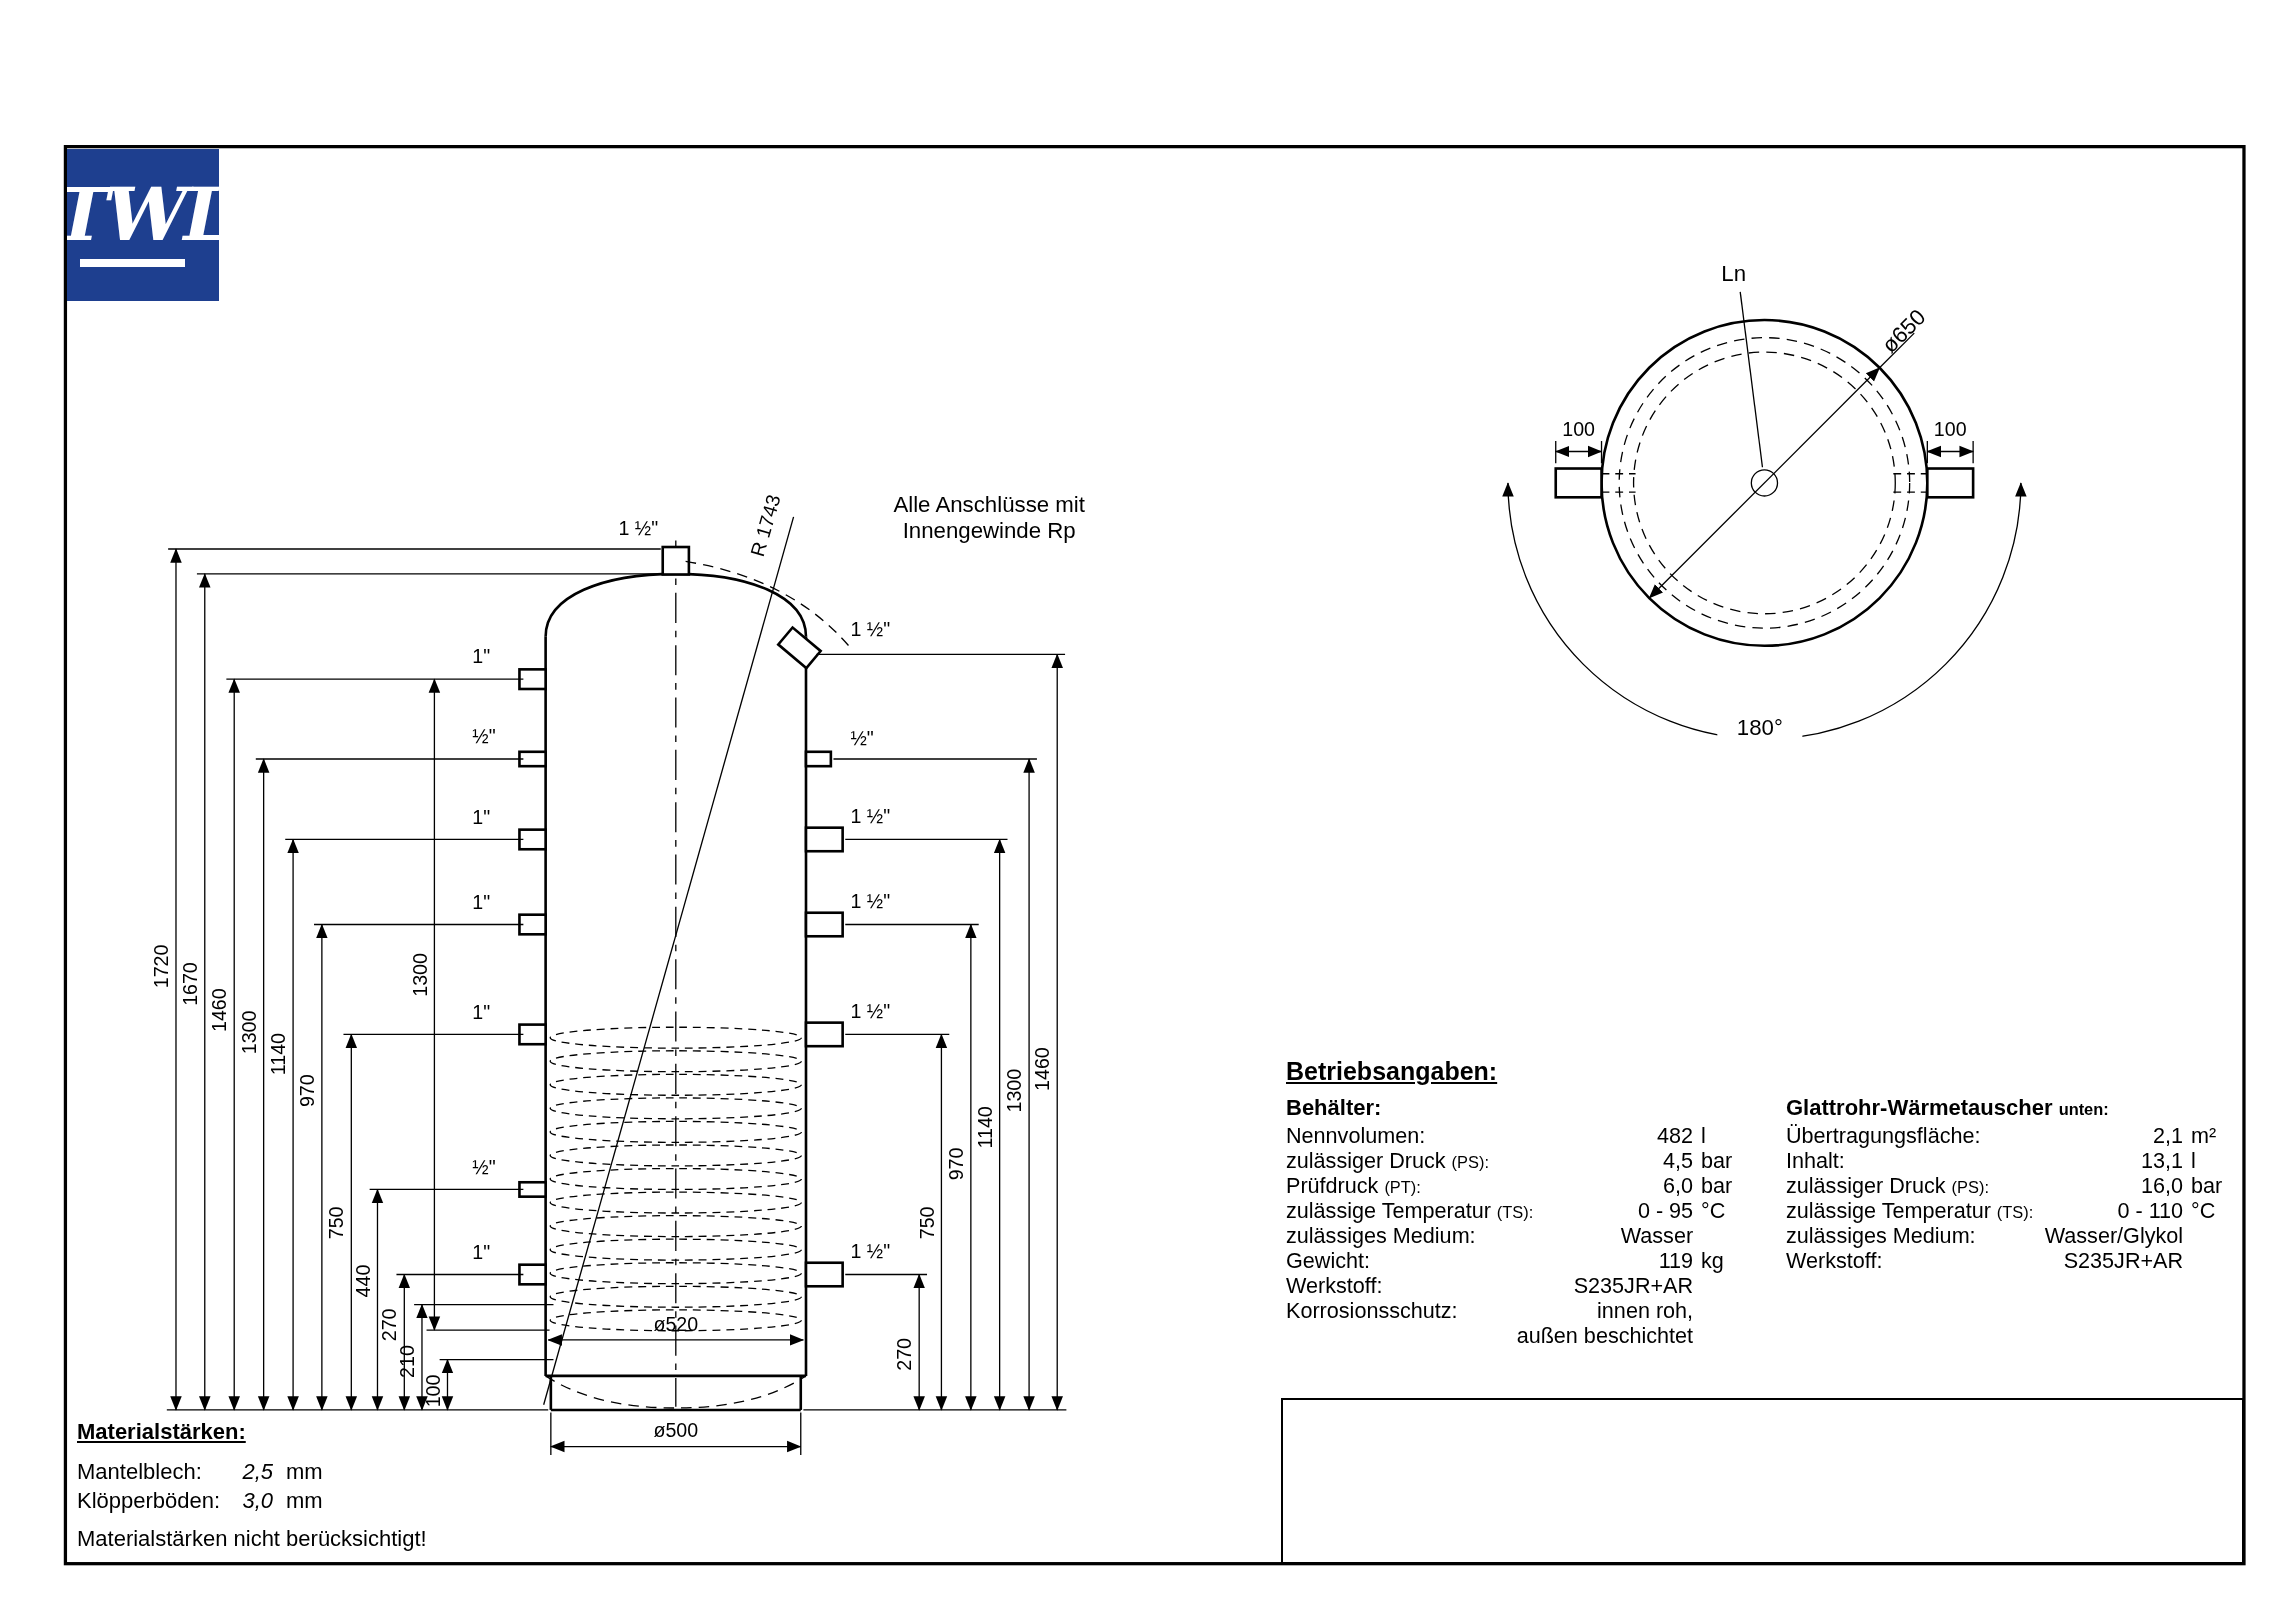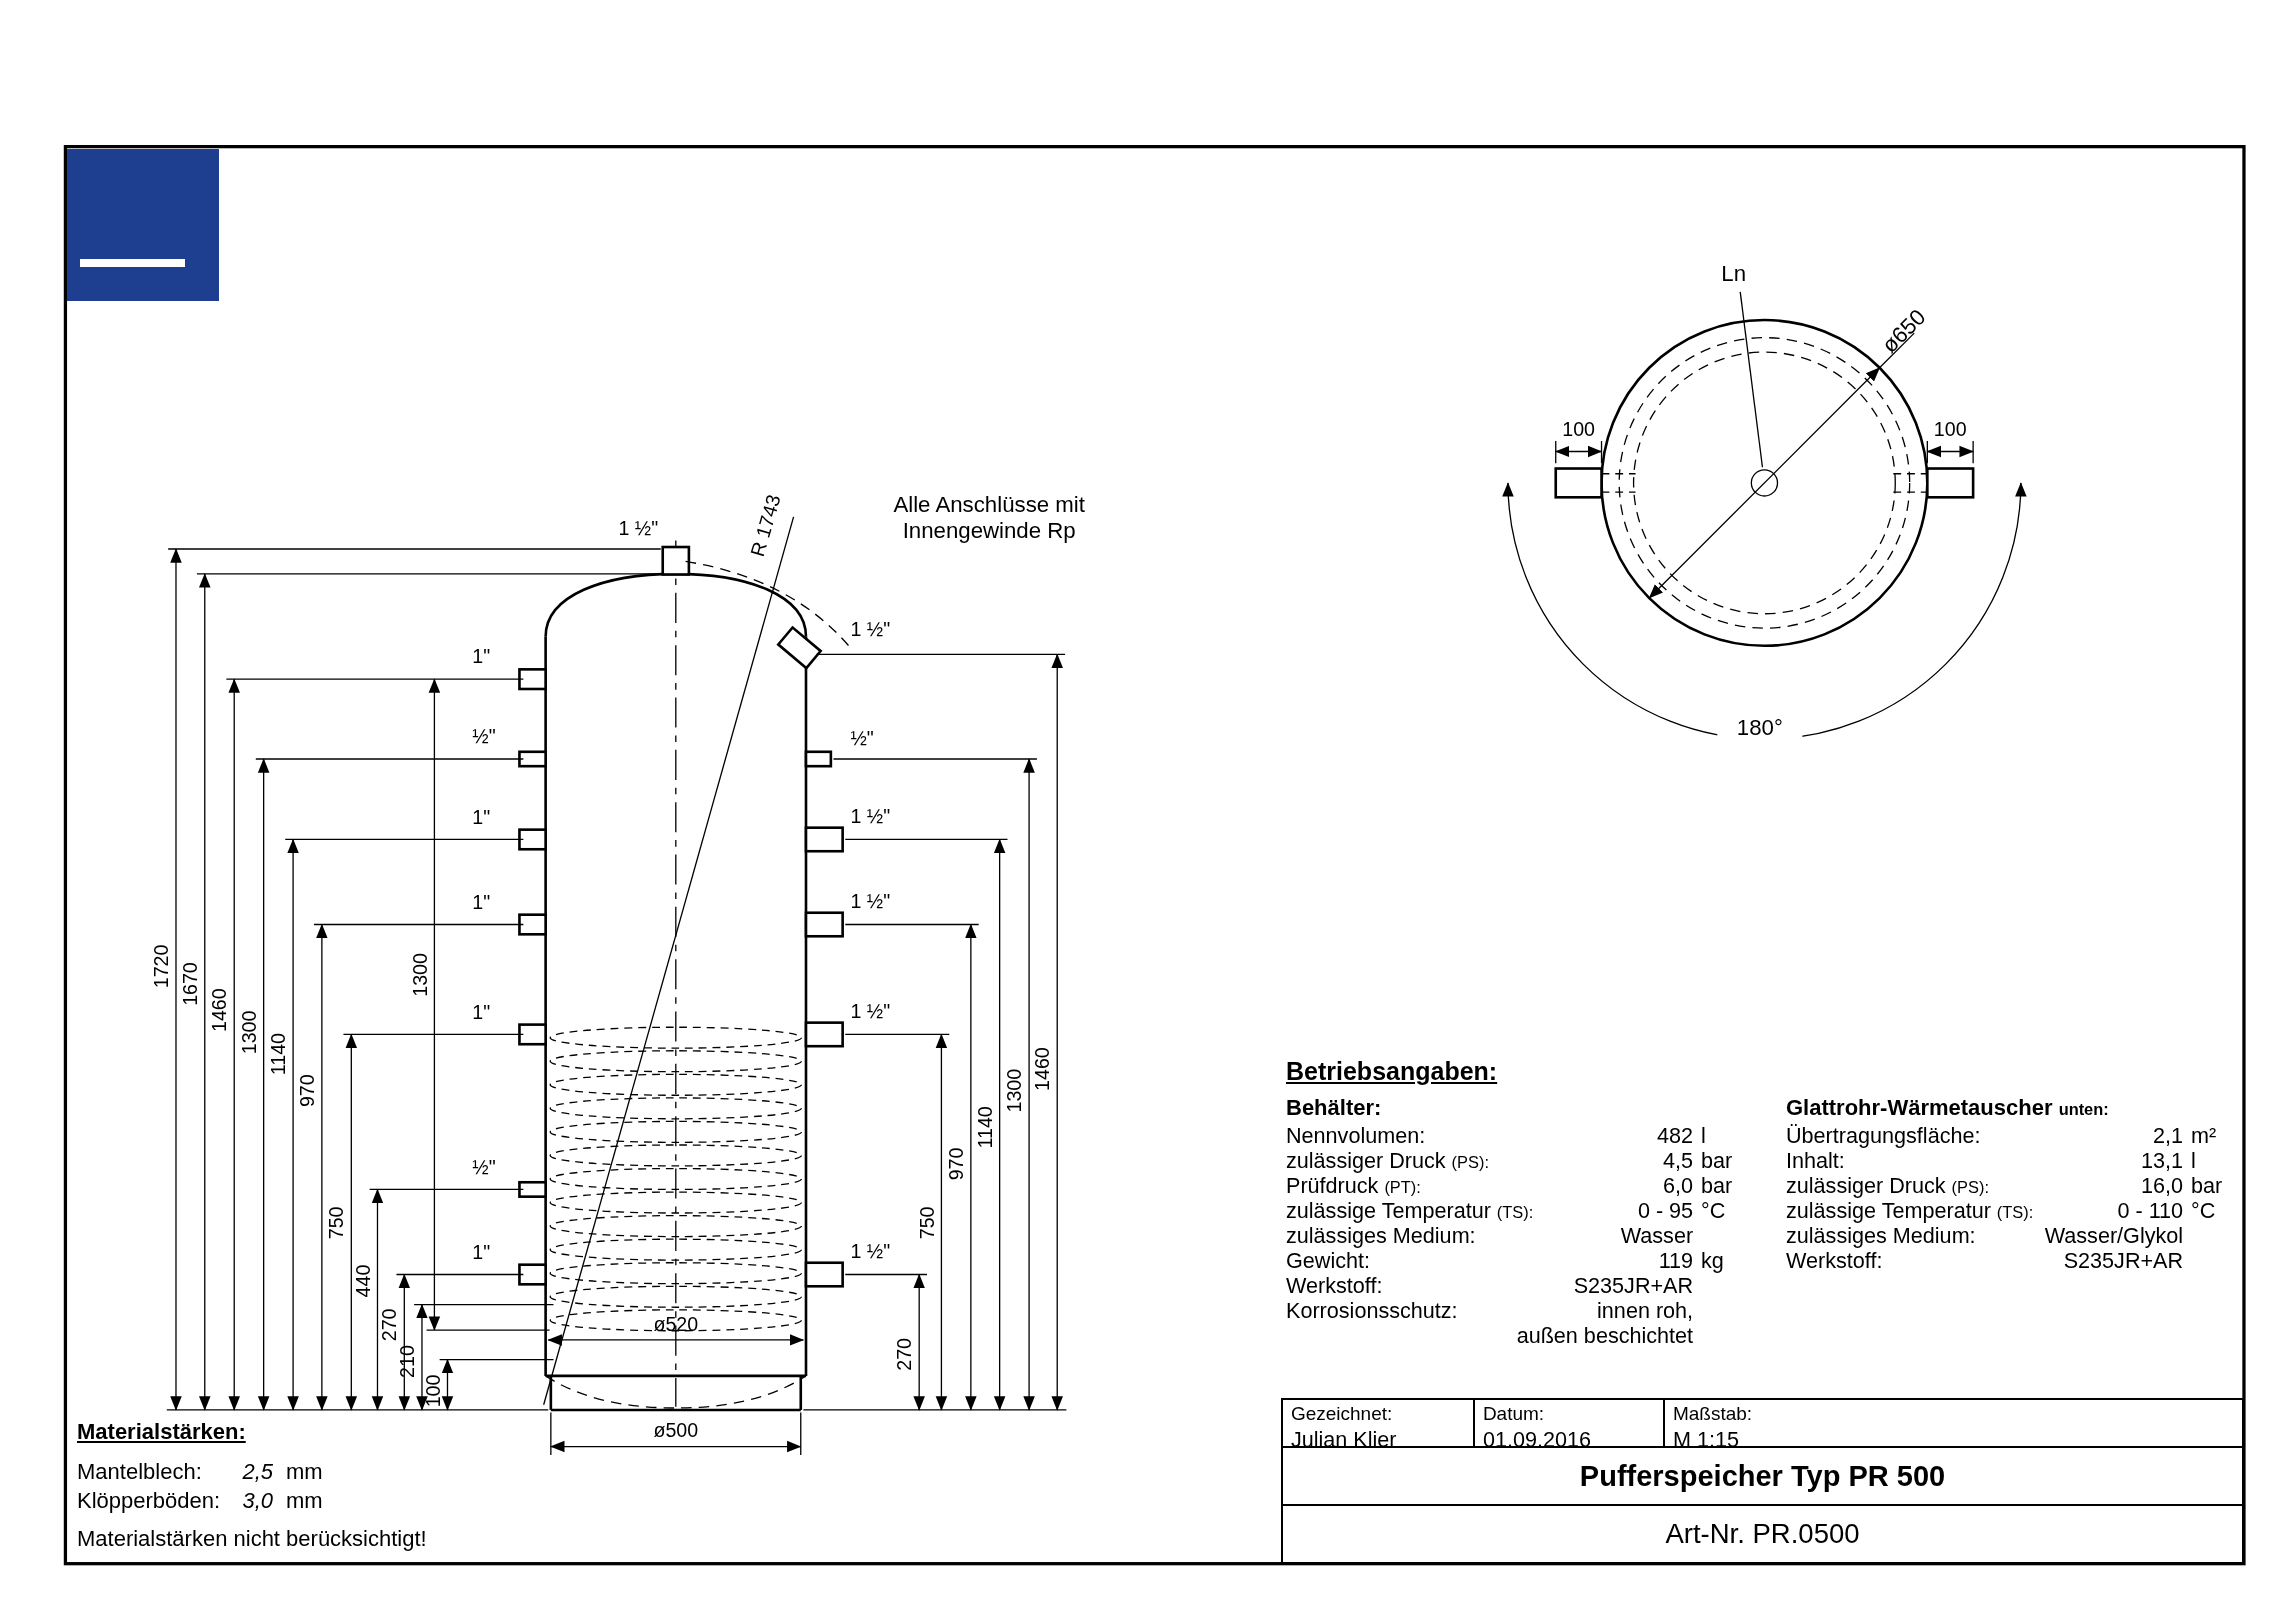--- a/index.html
+++ b/index.html
@@ -244,20 +244,21 @@
     <line class="dim" marker-start="url(#arw)" marker-end="url(#arw)" x1="2946" y1="690" x2="3016" y2="690"></line>
     <text class="t30" text-anchor="middle" x="2981" y="666">100</text>
 
     <path class="dim" marker-start="url(#arw)" marker-end="url(#arw)" d="M 2305 738 A 392 392 0 0 0 3089 738"></path>
     <rect x="2625" y="1086" width="130" height="52" fill="#ffffff"></rect>
     <text class="t34" text-anchor="middle" x="2690" y="1124">180°</text>
   </g>
 </svg>
 
 <div class="logo">
+  <div class="logo-text">TWL</div>
   <div class="logo-bar"></div>
 </div>
 
 <div class="specs">
   <div class="specs-title">Betriebsangaben:</div>
   <div class="specs-cols">
     <div class="col-behaelter">
       <div class="spec-head">Behälter:</div>
       <div class="spec-row">
           <span class="lbl"><span>Nennvolumen:</span><span class="sm"></span></span>
@@ -350,32 +351,14 @@
     </div>
   <div class="mat-row">
       <span class="lbl">Klöpperböden:</span>
       <span class="val">3,0</span>
       <span class="unit">mm</span>
     </div>
   <div class="mats-note">Materialstärken nicht berücksichtigt!</div>
 </div>
 
 <div class="tblock">
-  <div class="tb-right">
-    <div class="tb-r1">
-      <div class="tb-cell tb-c1">
-        <div class="tb-lab">Gezeichnet:</div>
-        <div class="tb-val">Julian Klier</div>
-      </div>
-      <div class="tb-cell tb-c2">
-        <div class="tb-lab">Datum:</div>
-        <div class="tb-val">01.09.2016</div>
-      </div>
-      <div class="tb-cell tb-c3">
-        <div class="tb-lab">Maßstab:</div>
-        <div class="tb-val">M 1:15</div>
-      </div>
-    </div>
-    <div class="tb-r2">Pufferspeicher Typ PR 500</div>
-    <div class="tb-r3">Art-Nr. PR.0500</div>
-  </div>
 </div>
 
 
 </body></html>

